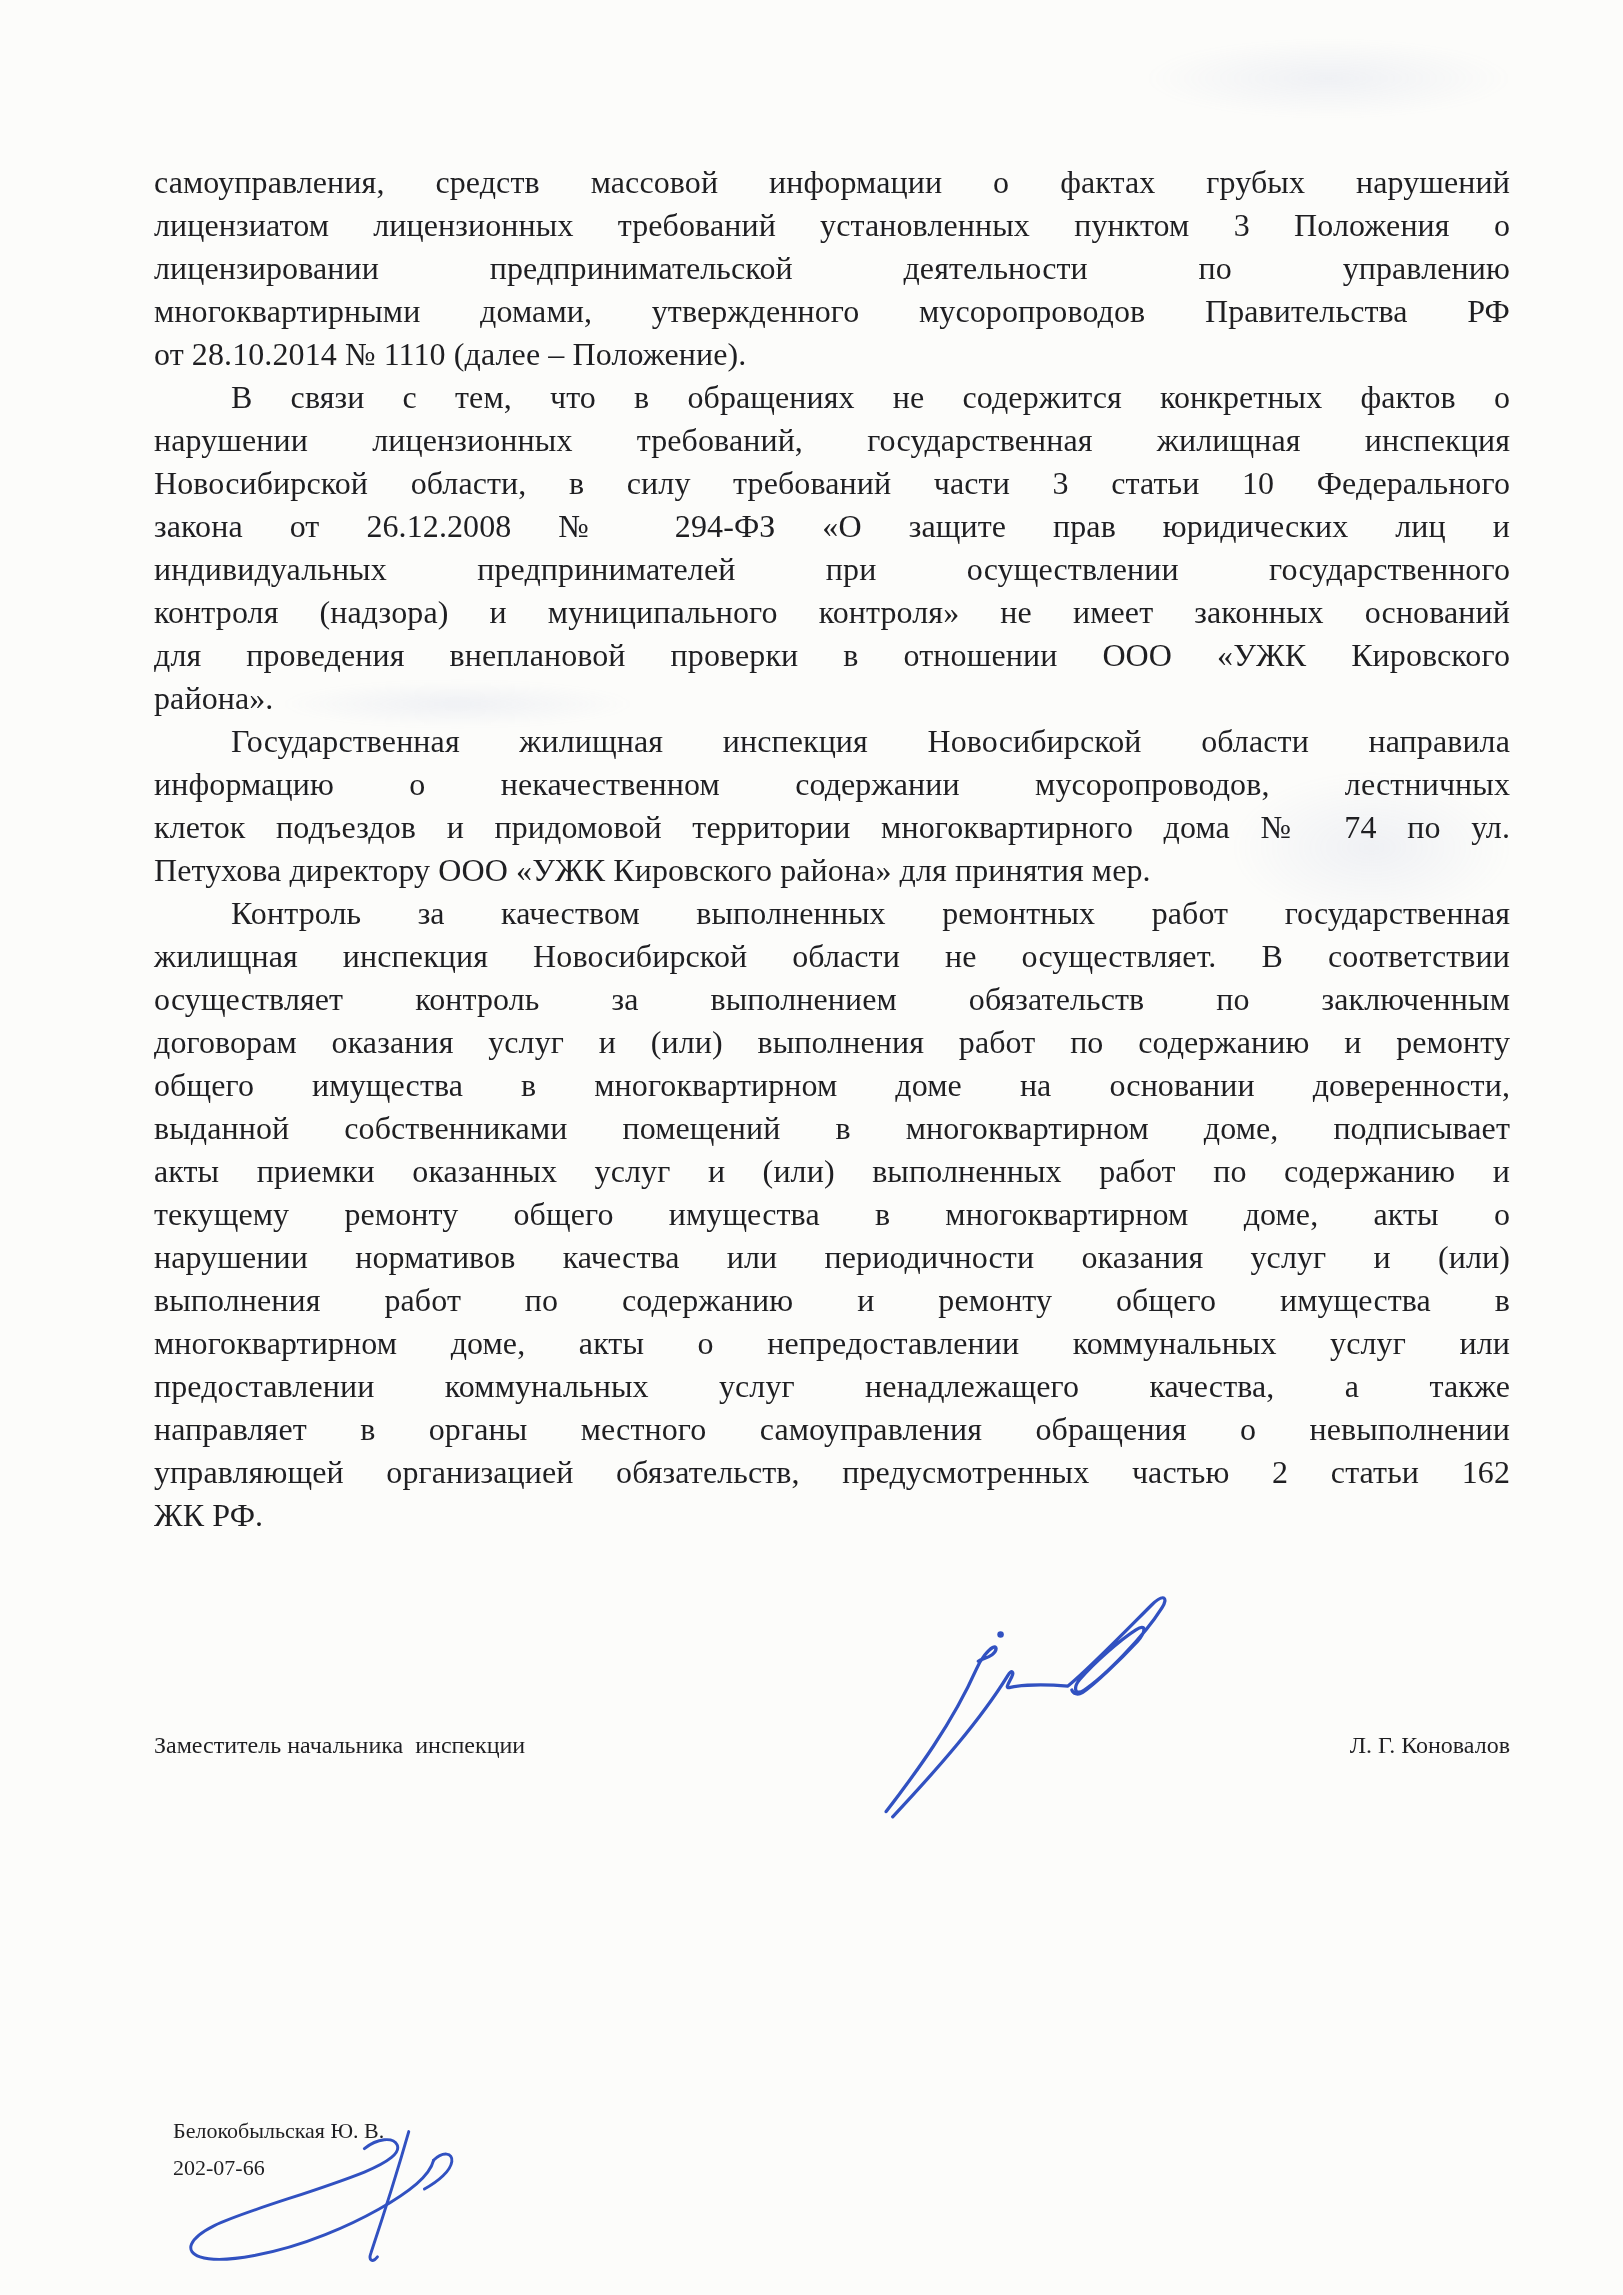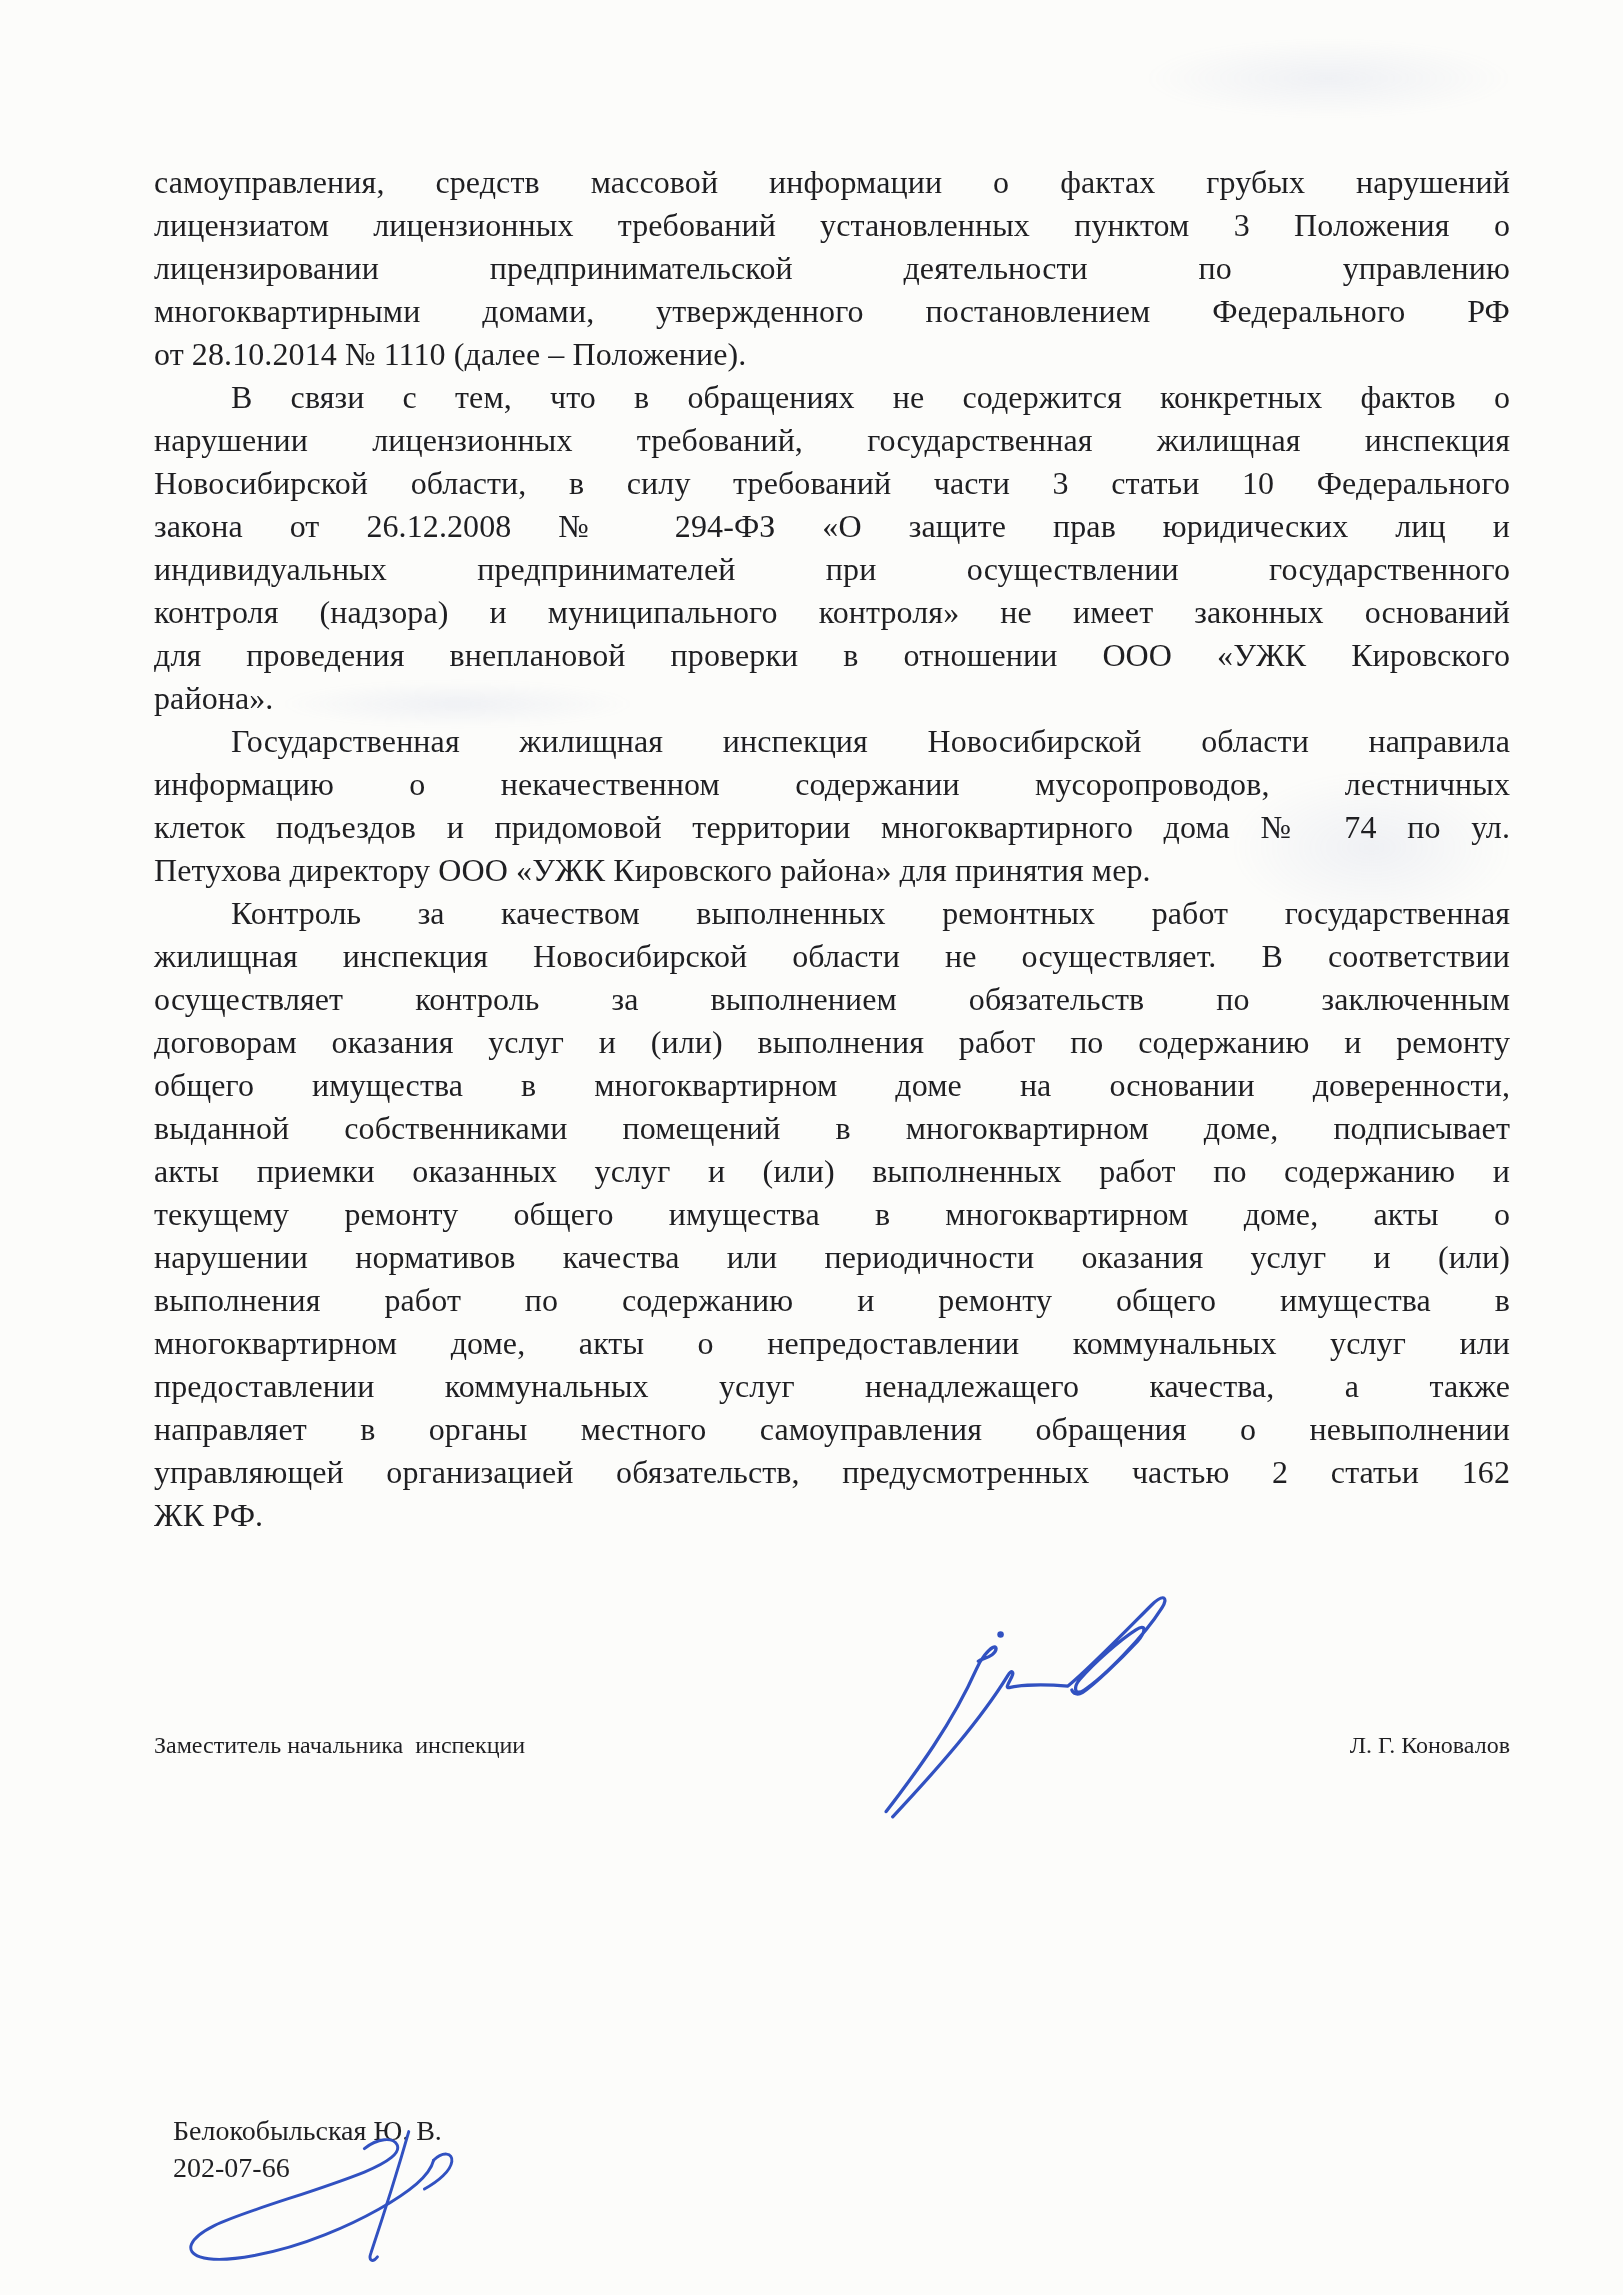--- a/index.html
+++ b/index.html
@@ -37,21 +37,21 @@
     position:absolute;
     left:154px;top:1724px;width:1356px;
     display:flex;justify-content:space-between;align-items:baseline;
     font-size:24px;line-height:43px;
     white-space:pre-wrap;
   }
   
   .footer{
     position:absolute;
     left:173px;top:2112px;
-    font-size:28px;line-height:37px;
+    font-size:22px;line-height:37px;
   }
   
   .sig{position:absolute;pointer-events:none;}
   .sig-main{left:877px;top:1589px;width:340px;height:236px;}
   .sig-exec{left:168px;top:2129px;width:308px;height:137px;}
   .sig path{fill:none;stroke-linecap:round;stroke-linejoin:round;}
   
   .smudge{
     position:absolute;border-radius:50%;
     background:radial-gradient(closest-side,rgba(130,145,200,0.10),rgba(130,145,200,0));
@@ -69,21 +69,21 @@
   <div class="smudge s1"></div>
   <div class="smudge s2"></div>
   <div class="smudge s3"></div>
 
   <main class="body-text">
 
     <section>
       <div class="ln">самоуправления, средств массовой информации о фактах грубых нарушений</div>
       <div class="ln">лицензиатом лицензионных требований установленных пунктом 3 Положения о</div>
       <div class="ln">лицензировании предпринимательской деятельности по управлению</div>
-      <div class="ln">многоквартирными домами, утвержденного постановлением Федерального РФ</div>
+      <div class="ln">многоквартирными домами, утвержденного мусоропроводов Правительства РФ</div>
       <div class="ln last">от 28.10.2014 № 1110 (далее – Положение).</div>
     </section>
 
     <section>
       <div class="ln indent">В связи с тем, что в обращениях не содержится конкретных фактов о</div>
       <div class="ln">нарушении лицензионных требований, государственная жилищная инспекция</div>
       <div class="ln">Новосибирской области, в силу требований части 3 статьи 10 Федерального</div>
       <div class="ln">закона от 26.12.2008 № 294-ФЗ «О защите прав юридических лиц и</div>
       <div class="ln">индивидуальных предпринимателей при осуществлении государственного</div>
       <div class="ln">контроля (надзора) и муниципального контроля» не имеет законных оснований</div>

